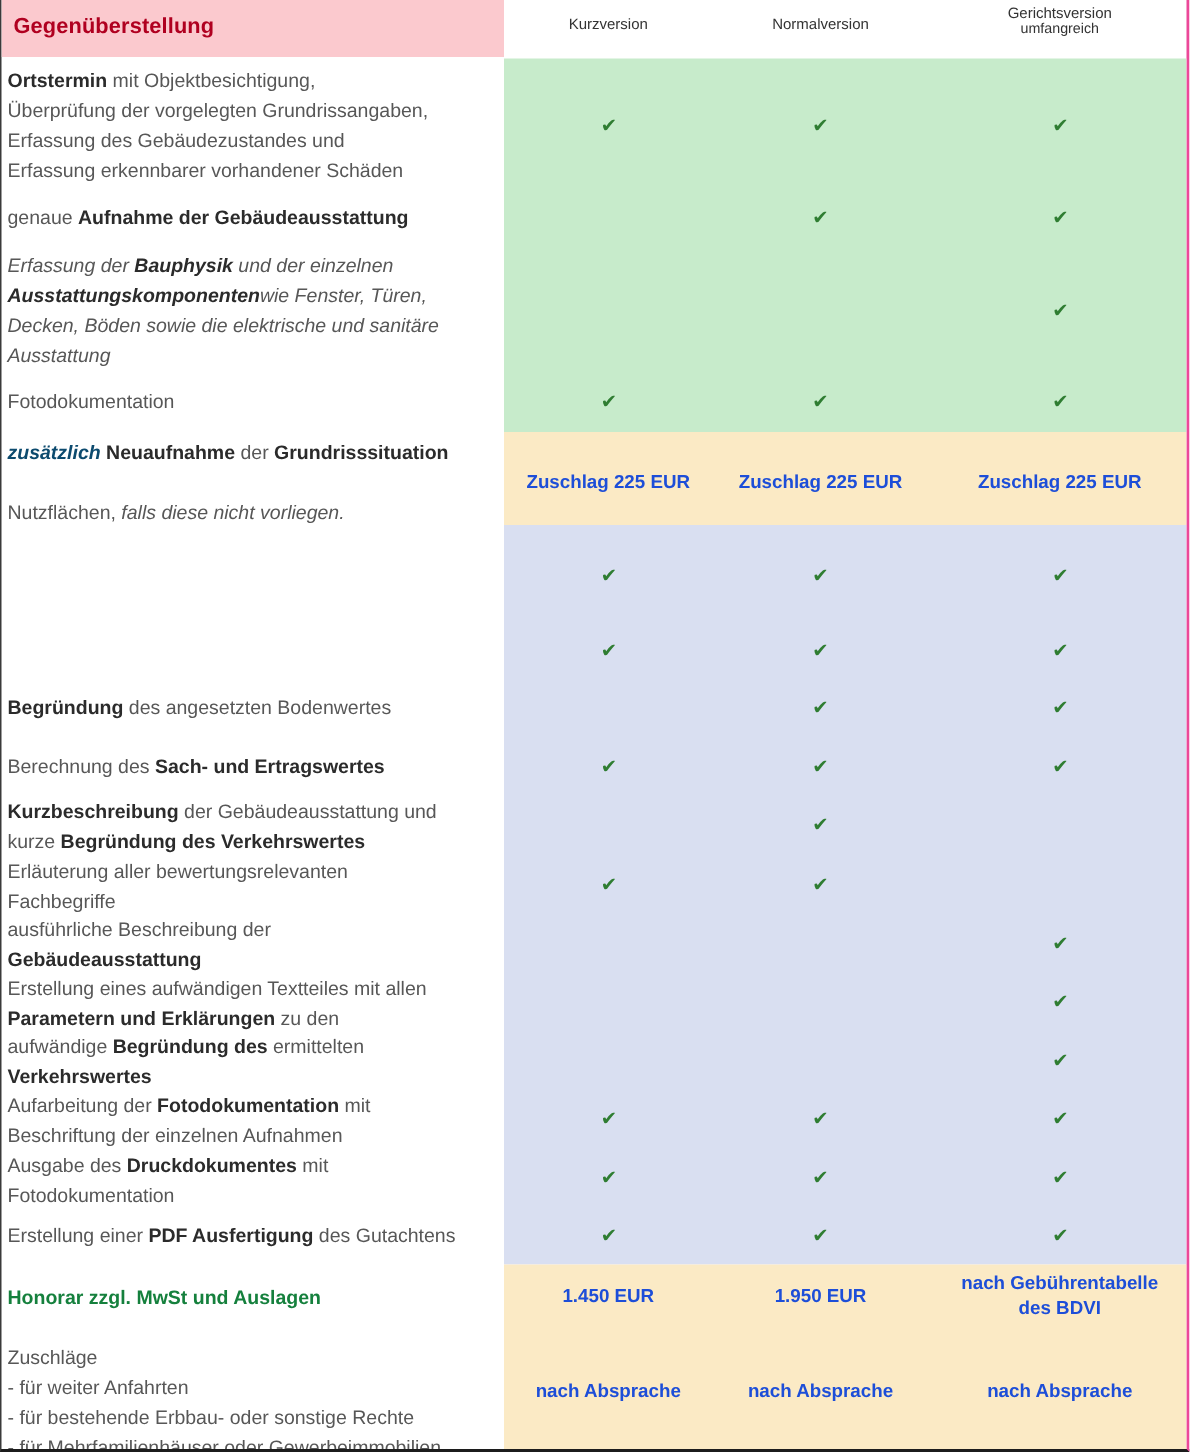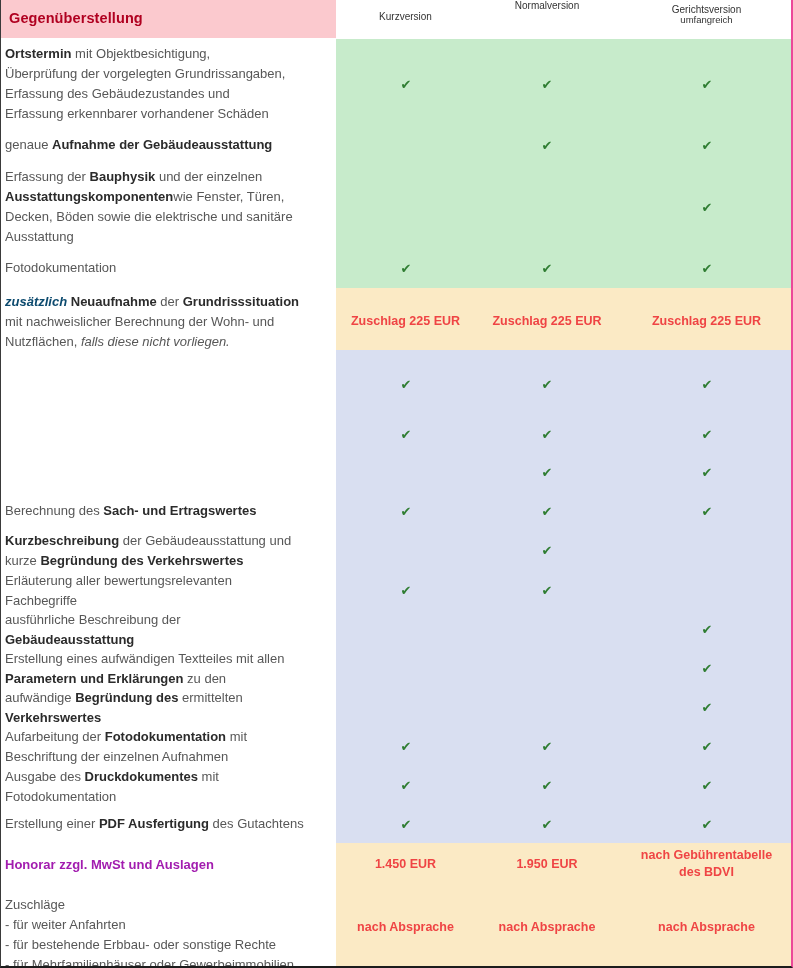--- a/index.html
+++ b/index.html
@@ -73,37 +73,37 @@
     font-size: 10px;
     font-weight: normal;
   }
   .col-head .ch-sub {
     display: block;
     font-size: 9.5px;
     font-weight: normal;
     margin-top: -1px;
   }
   .col-head.c1 { left: 335px; width: 139px; padding-top: 11px; }
-  .col-head.c2 { left: 474px; width: 144px; }
+  .col-head.c2 { left: 474px; width: 144px; padding-top: 11px; }
   .col-head.c3 { left: 618px; width: 175px; padding-top: 4px; }
 
   
   .feat {
     position: absolute;
     left: 4px;
     width: 332px;
     font-size: 13px;
     line-height: 20px;
     color: #575757;
     box-sizing: border-box;
   }
   .feat b { color: #2b2b2b; font-weight: bold; }
   .feat i { font-style: italic; }
   .feat .bi { font-weight: bold; font-style: italic; color: #0c4a6e; }
-  .feat.dark { color: #a21caf; }
+  .feat.dark { color: #15803d; }
 
   
   .check {
     position: absolute;
     width: 18px;
     text-align: center;
     font-size: 13px;
     line-height: 13px;
     color: #2f7d32;
     font-family: "DejaVu Sans", sans-serif;
@@ -112,21 +112,21 @@
   .ck2 { left: 537px; }
   .ck3 { left: 697px; }
 
   
   .cell {
     position: absolute;
     text-align: center;
     font-size: 12.5px;
     line-height: 17px;
     font-weight: bold;
-    color: #ef4444;
+    color: #1d4ed8;
   }
   .cl1 { left: 335px; width: 139px; }
   .cl2 { left: 474px; width: 144px; }
   .cl3 { left: 618px; width: 175px; }
 </style>
 </head>
 <body>
 
 <div id="comparison-table">
 
@@ -160,52 +160,55 @@
   <div class="check ck1" style="top:78px;">✔</div>
   <div class="check ck2" style="top:78px;">✔</div>
   <div class="check ck3" style="top:78px;">✔</div>
 
   <div class="feat" style="top:135px;">
     <span>genaue </span><b>Aufnahme der Gebäudeausstattung</b>
   </div>
   <div class="check ck2" style="top:139px;">✔</div>
   <div class="check ck3" style="top:139px;">✔</div>
 
-  <div class="feat" style="top:167px;">
+  <div class="feat" style="top:167px;font-style:italic;">
     <span>Erfassung der </span><b>Bauphysik</b><span> und der einzelnen</span><br>
     <b>Ausstattungskomponenten</b><span>wie Fenster, Türen,</span><br>
     <span>Decken, Böden sowie die elektrische und sanitäre</span><br>
     <span>Ausstattung</span>
   </div>
   <div class="check ck3" style="top:201px;">✔</div>
 
   <div class="feat" style="top:258px;">
     <span>Fotodokumentation</span>
   </div>
   <div class="check ck1" style="top:262px;">✔</div>
   <div class="check ck2" style="top:262px;">✔</div>
   <div class="check ck3" style="top:262px;">✔</div>
 
   <div class="feat" style="top:292px;">
     <span class="bi">zusätzlich</span><b>  Neuaufnahme</b><span> der </span><b>Grundrisssituation</b><br>
-    <span>mit nachweislicher  Berechnung der Wohn- und</span><br>
+    <br>
     <span>Nutzflächen, </span><i>falls diese nicht vorliegen.</i>
   </div>
   <div class="cell cl1" style="top:313px;">Zuschlag 225 EUR</div>
   <div class="cell cl2" style="top:313px;">Zuschlag 225 EUR</div>
   <div class="cell cl3" style="top:313px;">Zuschlag 225 EUR</div>
 
   <div class="check ck1" style="top:378px;">✔</div>
   <div class="check ck2" style="top:378px;">✔</div>
   <div class="check ck3" style="top:378px;">✔</div>
 
   <div class="check ck1" style="top:428px;">✔</div>
   <div class="check ck2" style="top:428px;">✔</div>
   <div class="check ck3" style="top:428px;">✔</div>
 
+  <div class="feat" style="top:462px;">
+    <b>Begründung</b><span>  des angesetzten Bodenwertes</span>
+  </div>
   <div class="check ck2" style="top:466px;">✔</div>
   <div class="check ck3" style="top:466px;">✔</div>
 
   <div class="feat" style="top:501px;">
     <span>Berechnung des </span><b>Sach- und Ertragswertes</b>
   </div>
   <div class="check ck1" style="top:505px;">✔</div>
   <div class="check ck2" style="top:505px;">✔</div>
   <div class="check ck3" style="top:505px;">✔</div>
 

